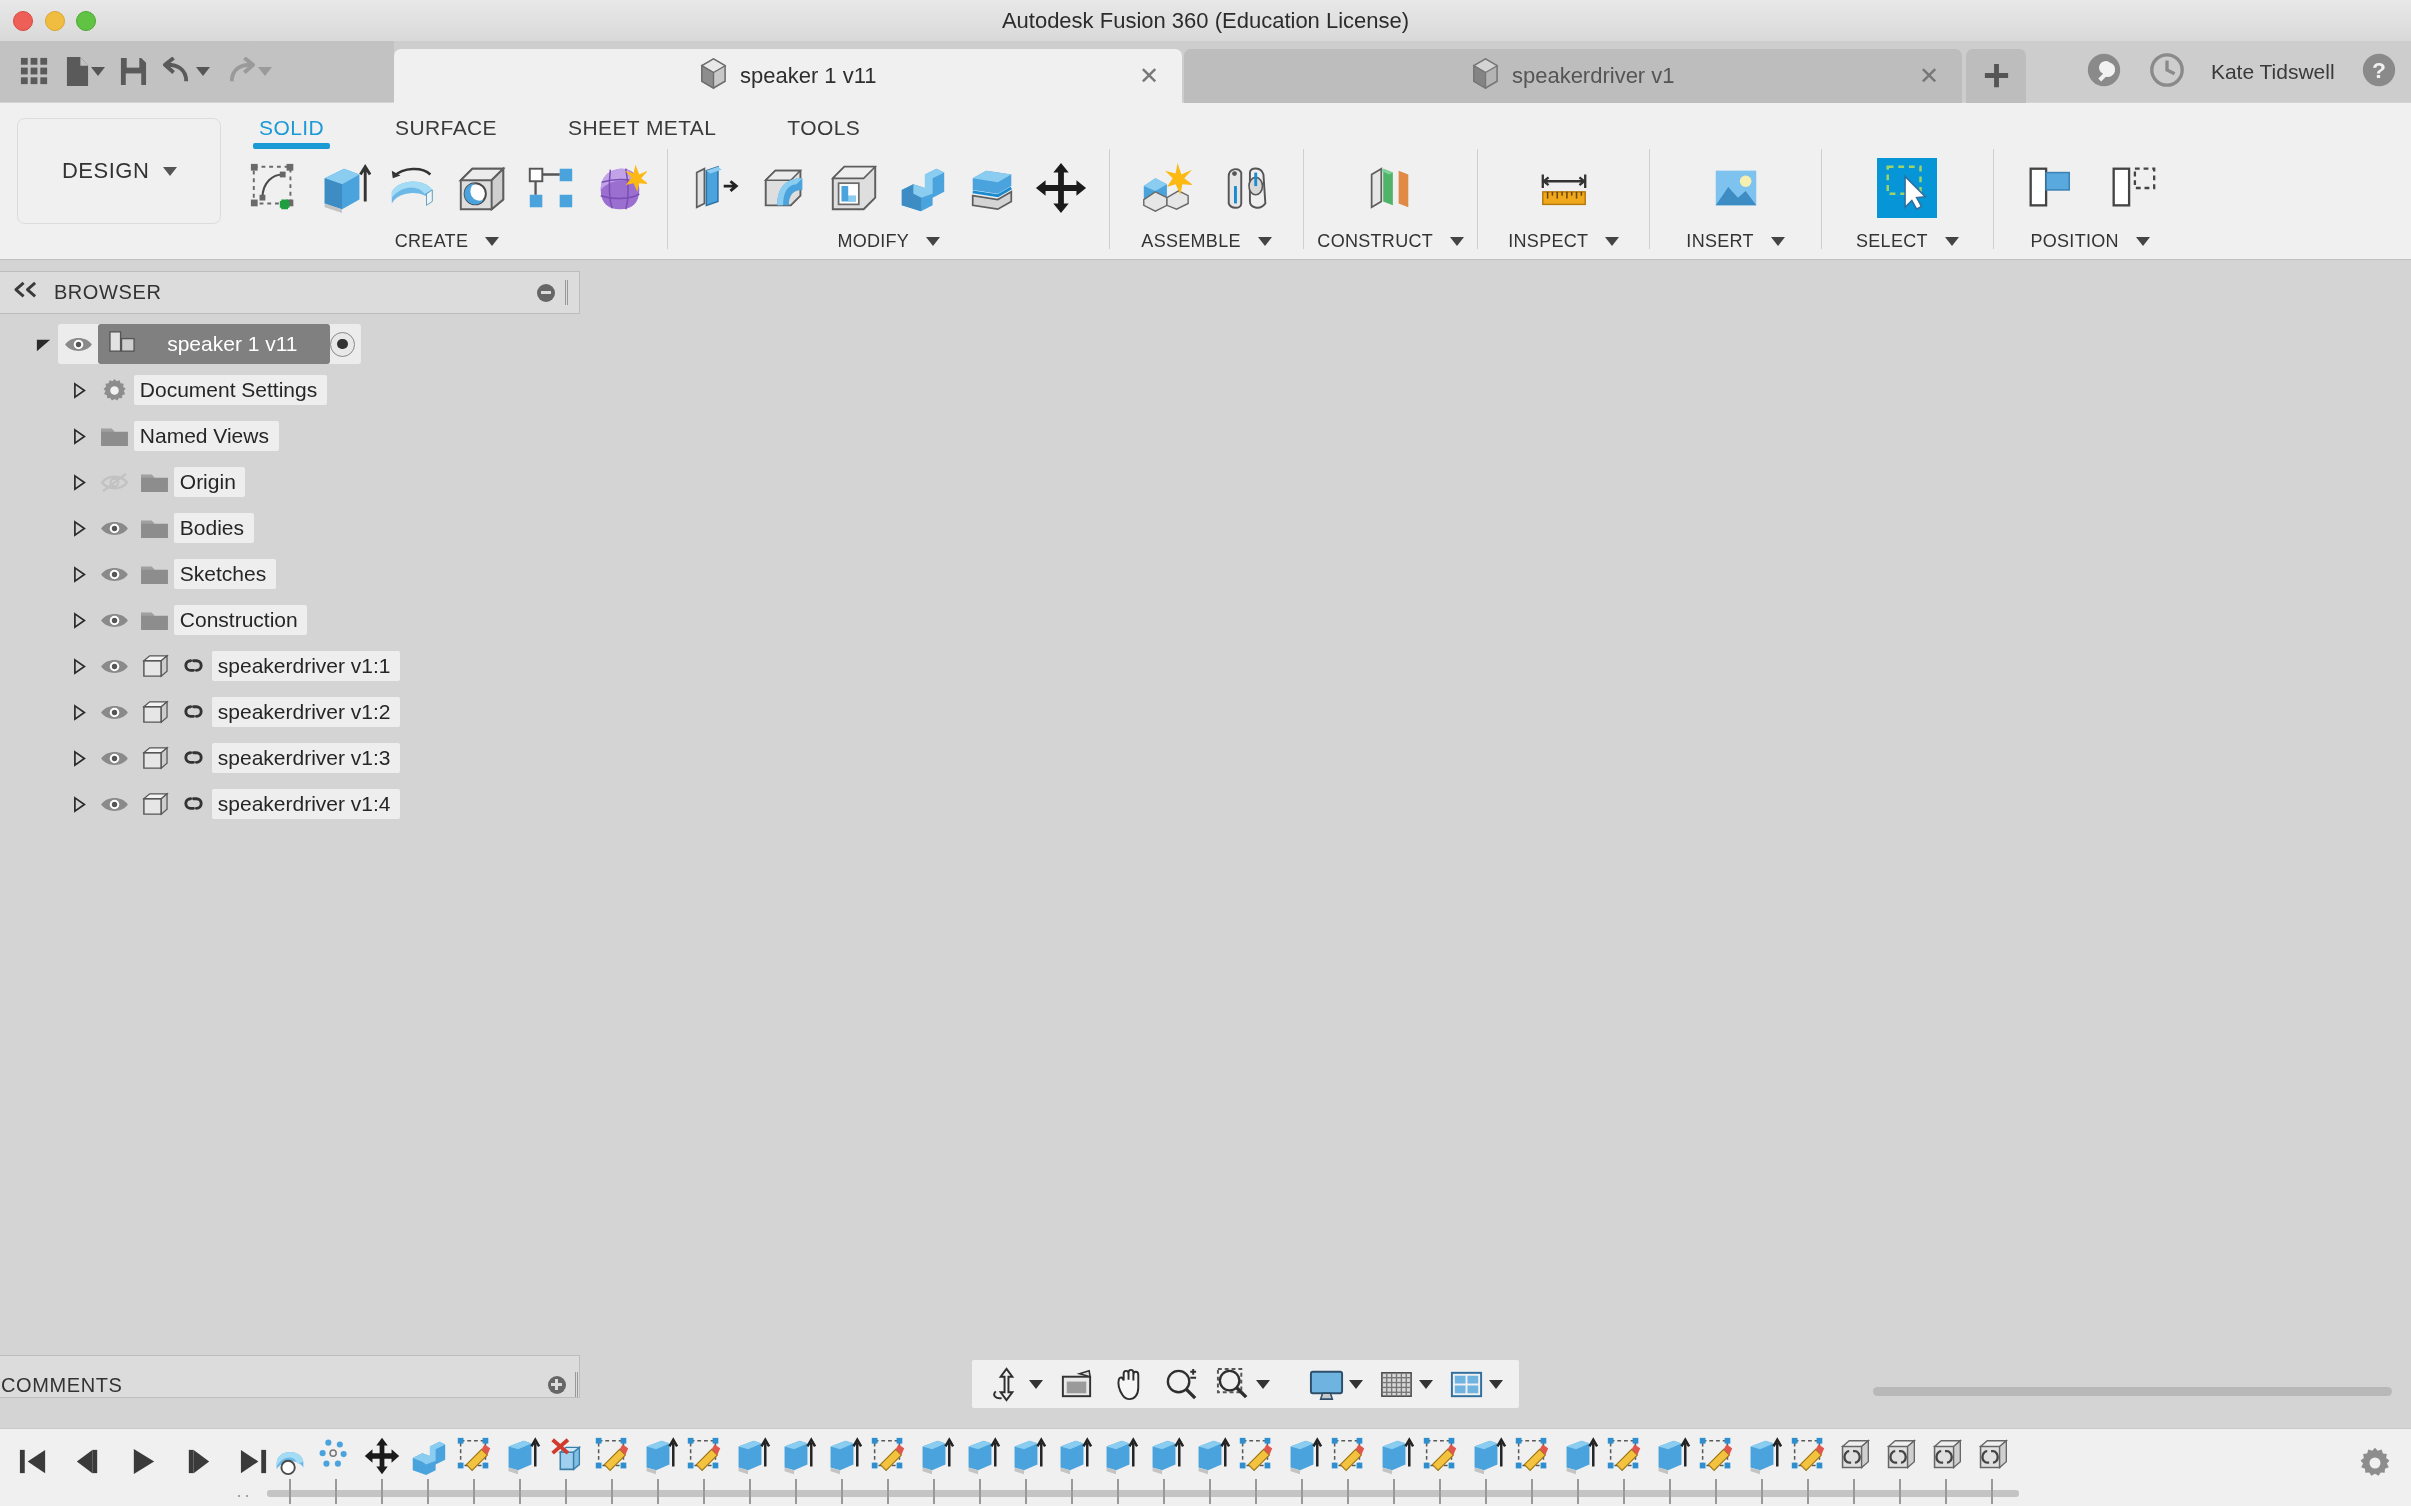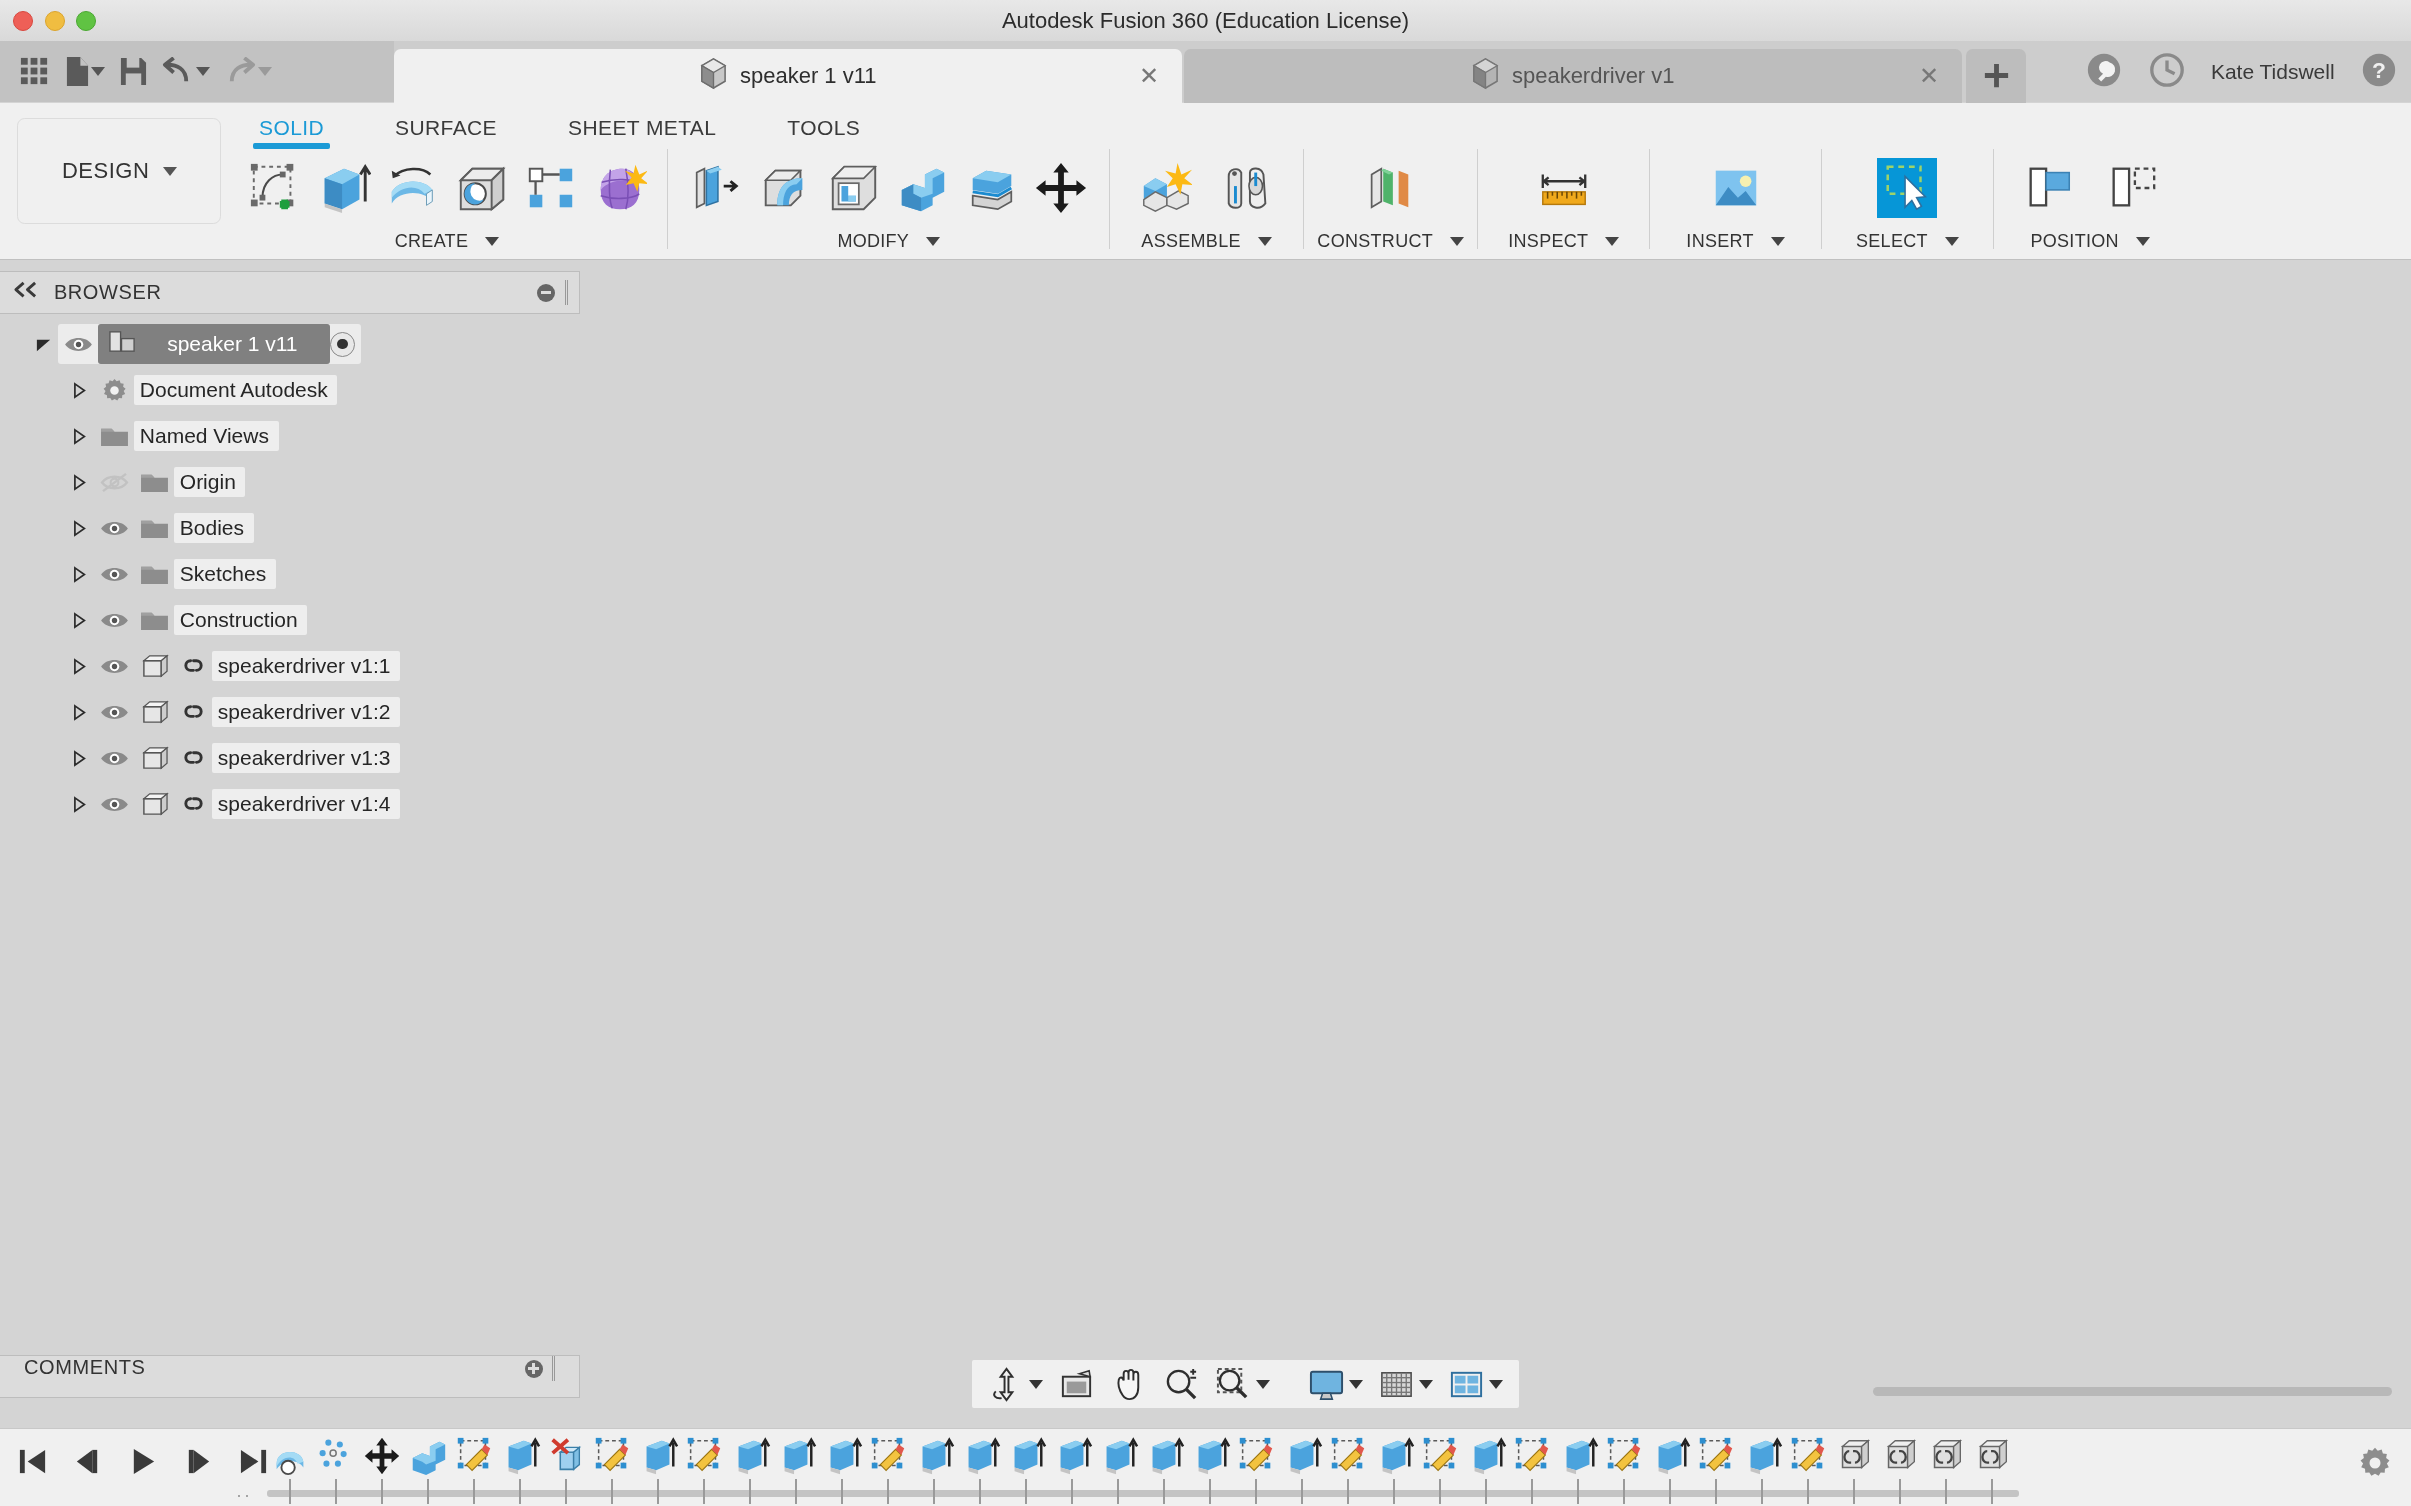--- a/index.html
+++ b/index.html
@@ -147,21 +147,21 @@
   .canvas {
     position: absolute; left: 0; top: 259px; width: 2411px; height: 1114px;
     background: #ffffff; overflow: hidden; z-index: -1;
   }
   .canvas svg { position: absolute; left:0; top:0; }
 
   
   .comments {
     position: absolute; left: 0; top: 1355px; width: 580px; height: 43px;
     background: #dcdcdc; border: 1px solid #bdbdbd; border-left:none;
-    display: flex; align-items: flex-start; padding: 0 24px;
+    display: flex; align-items: flex-end; padding: 0 1px;
   }
   .comments .ttl { font-size: 20px; color: #333; letter-spacing:0.6px; }
   .plusdot { width:18px;height:18px;border-radius:50%;background:#666;position:relative;cursor:pointer;}
   .plusdot::before{content:"";position:absolute;left:3.8px;top:7.7px;width:10.6px;height:2.9px;background:#dcdcdc;}
   .plusdot::after{content:"";position:absolute;left:7.7px;top:3.8px;width:2.9px;height:10.6px;background:#dcdcdc;}
 
   
   .navbar {
     position: absolute; left: 972px; top: 1360px; height: 48px;
     background: #f0f0f0; display: flex; align-items: center; padding: 0 9.6px; gap: 1.9px;
@@ -886,21 +886,21 @@
         <svg width="17.3" height="19" viewBox="0 0 18 20">
             <path d="M4 3 L14 10 L4 17 Z" fill="none" stroke="#2b2b2b" stroke-width="1.8"></path>
           </svg>
       </span>
       <span class="ic">
         <svg width="29" height="29" viewBox="0 0 30 30">
             <path d="M15 3 l2.2 2.4 3.1-1 1 3.1 3.2.5-.6 3.2 2.6 1.9-2 2.5 1.5 2.9-3 1.3-.2 3.2-3.2-.3-1.7 2.7-2.8-1.6-2.8 1.6-1.7-2.7-3.2.3-.2-3.2-3-1.3 1.5-2.9-2-2.5 2.6-1.9-.6-3.2 3.2-.5 1-3.1 3.1 1z" fill="#8d8d8d"></path>
             <circle cx="15" cy="15" r="4.4" fill="#f2f2f2"></circle>
           </svg>
       </span>
-      <span class="tlabel">Document Autodesk</span>
+      <span class="tlabel">Document Settings</span>
     </div>
 
     <div class="trow" style="padding-left:65px;">
       <span class="twist">
         <svg width="17.3" height="19" viewBox="0 0 18 20">
             <path d="M4 3 L14 10 L4 17 Z" fill="none" stroke="#2b2b2b" stroke-width="1.8"></path>
           </svg>
       </span>
       <span class="ic">
         <svg width="31" height="25" viewBox="0 0 32 26">

